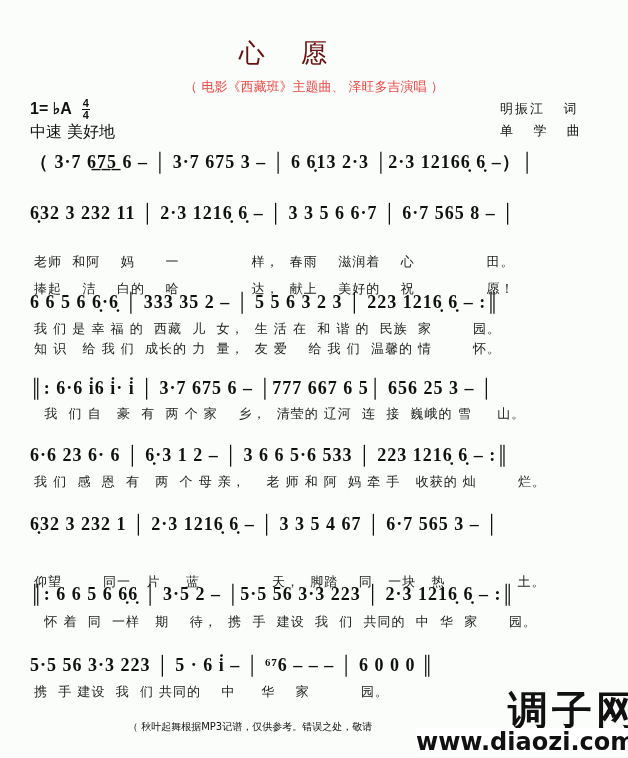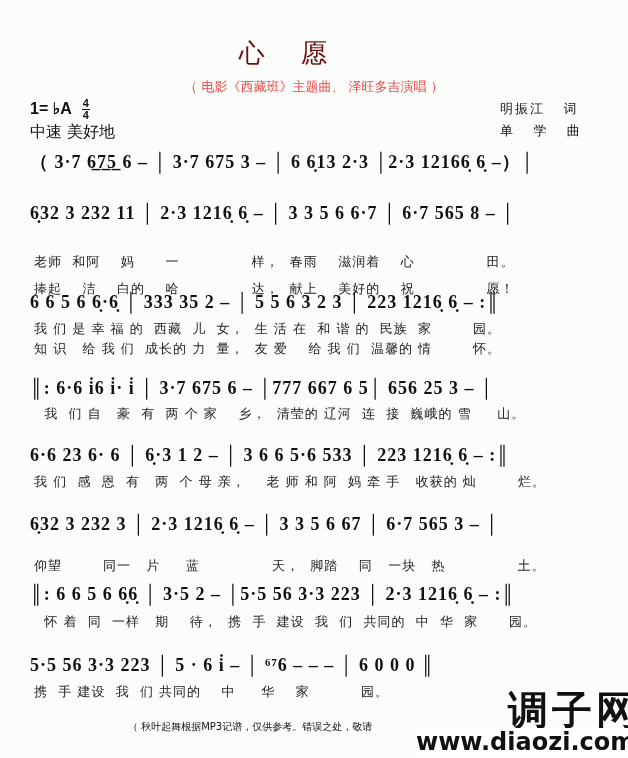--- a/index.html
+++ b/index.html
@@ -50,22 +50,22 @@
 <div class="abs mline" style="top:292px;">6  6  5  6  6̣·6̣  │ 333  35 2 –  │ 5 5 6  3 2 3  │ 223 1216̣ 6̣ – :║</div>
 <div class="abs lyric" style="left:34px;top:320px;">我 们 是 幸 福 的  西藏  儿  女，  生 活 在  和 谐 的  民族  家        园。</div>
 <div class="abs lyric" style="left:34px;top:340px;">知 识   给 我 们  成长的 力  量，  友 爱    给 我 们  温馨的 情        怀。</div>
 
 <div class="abs mline" style="top:378px;">║: 6·6  i̇6  i̇·  i̇ │ 3·7 675 6 –  │777  667  6  5│ 656  25  3 –  │</div>
 <div class="abs lyric" style="left:34px;top:405px;">  我  们 自   豪  有  两 个 家    乡，  清莹的 辽河  连  接  巍峨的 雪     山。</div>
 
 <div class="abs mline" style="top:445px;">6·6  23 6·  6  │ 6̣·3 1 2 –  │ 3 6 6 5·6 533  │ 223  1216̣ 6̣ – :║</div>
 <div class="abs lyric" style="left:34px;top:473px;">我 们  感  恩  有   两  个 母 亲，    老 师 和 阿  妈 牵 手   收获的 灿        烂。</div>
 
-<div class="abs mline" style="top:514px;">6̣32 3  232  3  │ 2·3 1216̣ 6̣ –  │ 3 3 5  6  67 │ 6·7 565 3 –  │</div>
-<div class="abs lyric" style="left:34px;top:557px;">仰望        同一   片     蓝              天，  脚踏    同   一块   热              土。</div>
+<div class="abs mline" style="top:514px;">6̣32 3  232  1  │ 2·3 1216̣ 6̣ –  │ 3 3 5  4  67 │ 6·7 565 3 –  │</div>
+<div class="abs lyric" style="left:34px;top:573px;">仰望        同一   片     蓝              天，  脚踏    同   一块   热              土。</div>
 
 <div class="abs mline" style="top:584px;">║: 6 6 5 6  6̣6̣  │ 3·5 2 –  │5·5  56  3·3  223 │ 2·3 1216̣ 6̣ – :║</div>
 <div class="abs lyric" style="left:34px;top:613px;">  怀 着  同  一样   期    待，  携  手  建设  我  们  共同的  中  华  家      园。</div>
 
 <div class="abs mline" style="top:655px;">5·5  56  3·3  223  │ 5 ·  6  i̇  –  │ ⁶⁷6 – – –  │  6 0 0 0 ║</div>
 <div class="abs lyric" style="left:34px;top:683px;">携  手 建设  我  们 共同的    中     华    家          园。</div>
 
 <div class="abs footer-note">（ 秋叶起舞根据MP3记谱，仅供参考。错误之处，敬请</div>
 <div class="abs wm-cn">调子网</div>
 <div class="abs wm-url">www.diaozi.com</div>

